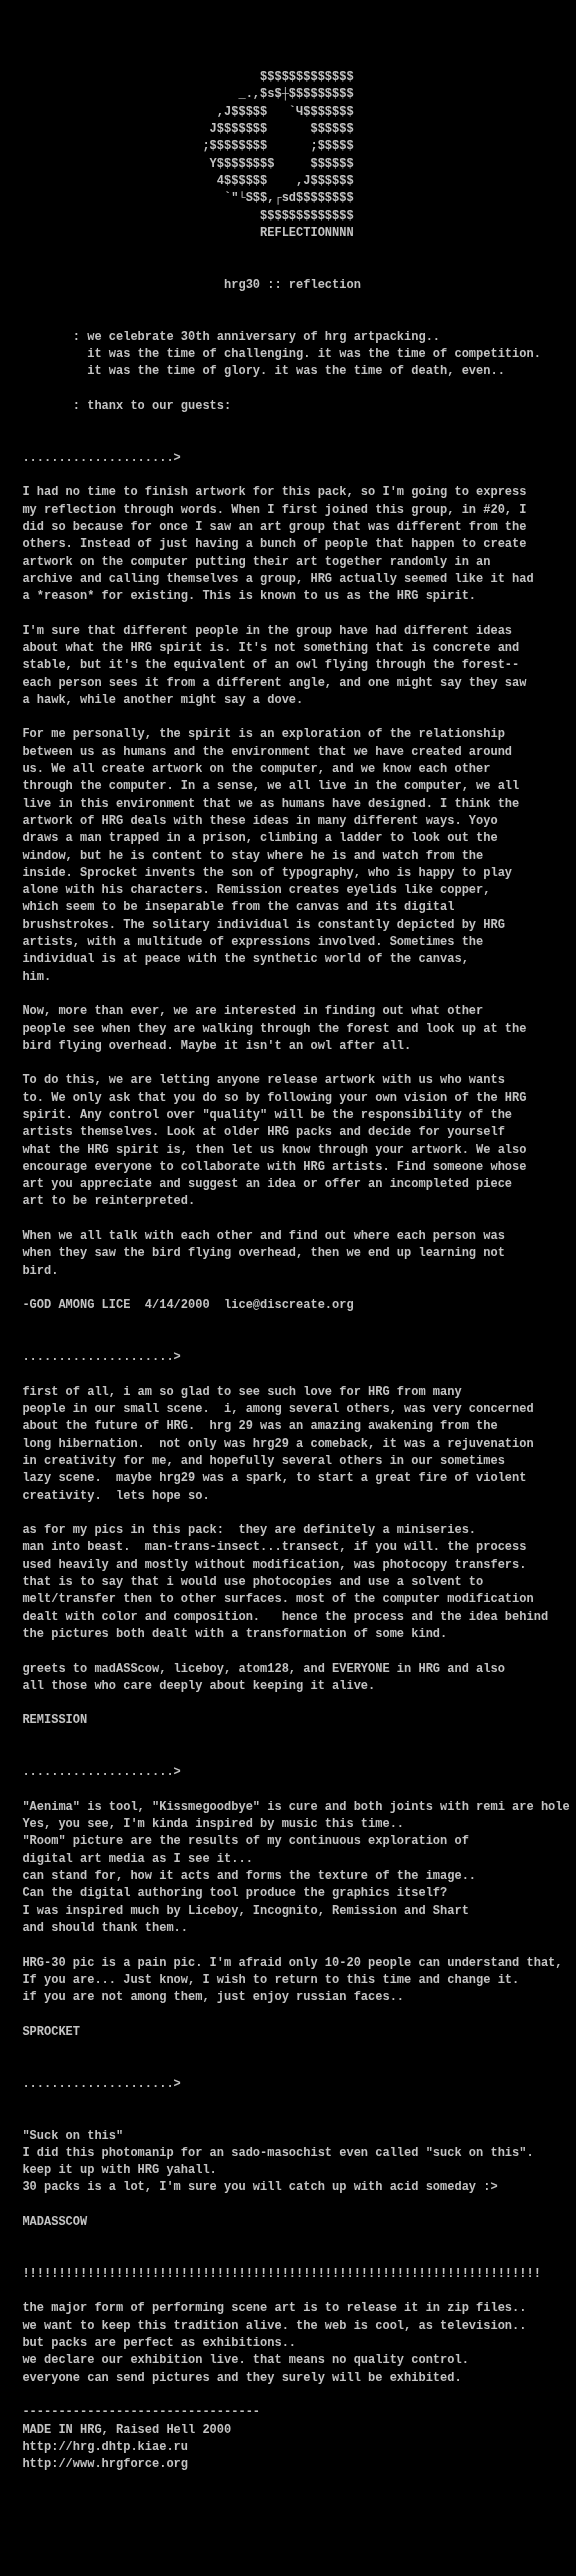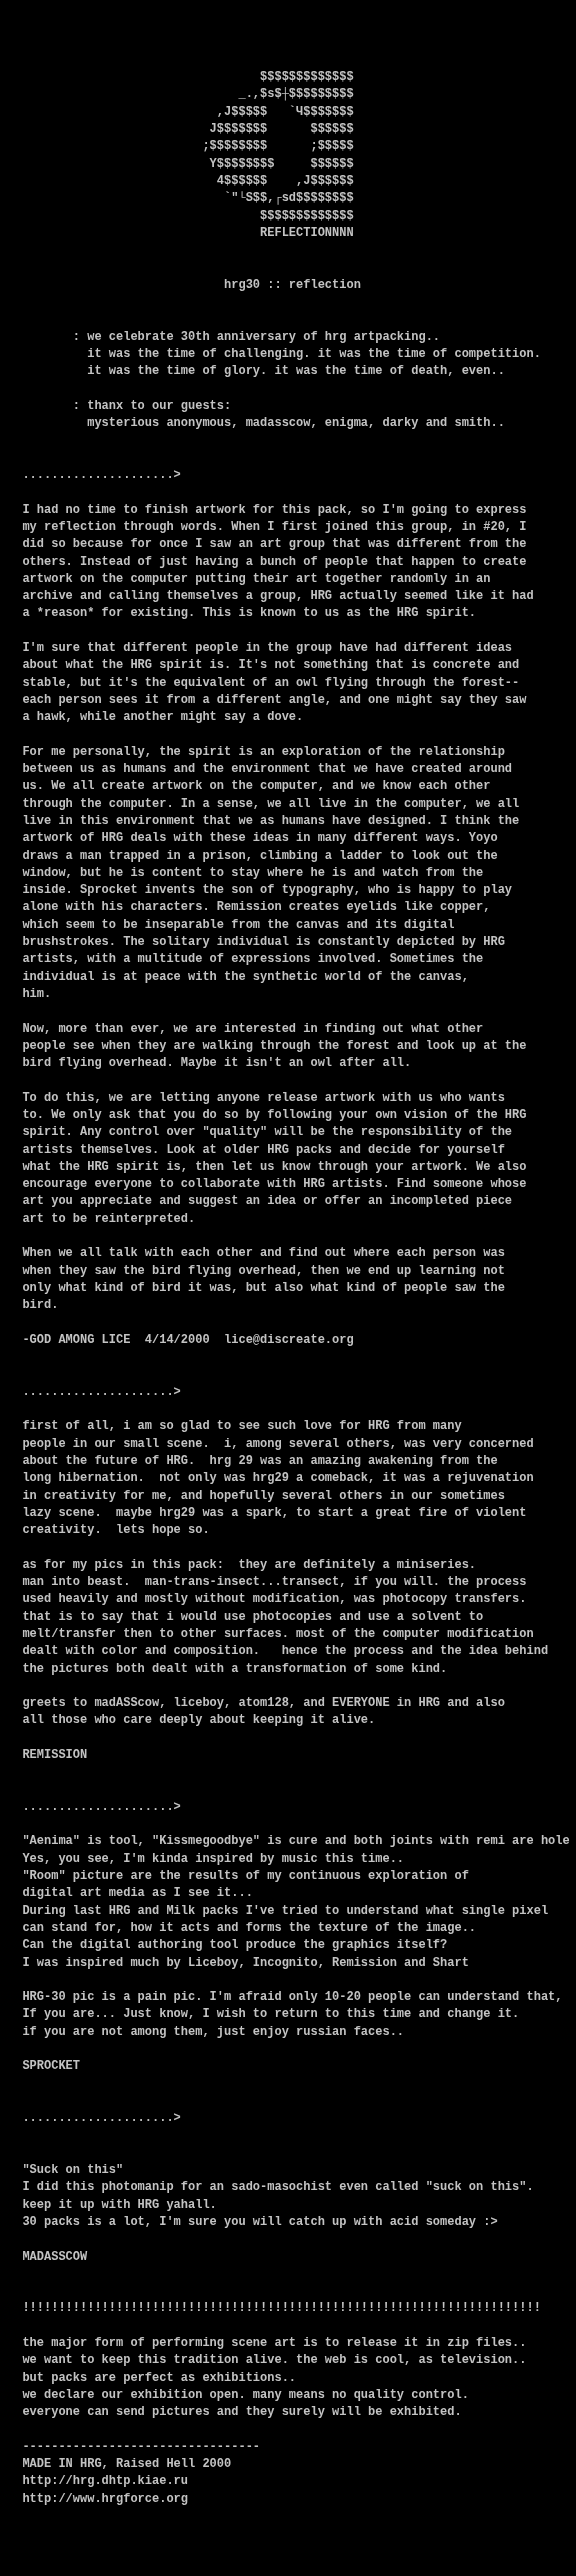--- a/index.html
+++ b/index.html
@@ -64,21 +64,20 @@
       <div>
         <div class="ln"></div>
         <div class="ln"></div>
       </div>
       <div>
         <div class="ln">       : we celebrate 30th anniversary of hrg artpacking..</div>
         <div class="ln">         it was the time of challenging. it was the time of competition.</div>
         <div class="ln">         it was the time of glory. it was the time of death, even..</div>
         <div class="ln"></div>
         <div class="ln">       : thanx to our guests:</div>
-        <div class="ln">         mysterious anonymous, madasscow, enigma, darky and smith..</div>
       </div>
       <div>
         <div class="ln"></div>
         <div class="ln"></div>
       </div>
       <div>
         <div class="ln">.....................&gt;</div>
       </div>
       <div>
         <div class="ln"></div>
@@ -122,21 +121,20 @@
         <div class="ln">to. We only ask that you do so by following your own vision of the HRG</div>
         <div class="ln">spirit. Any control over "quality" will be the responsibility of the</div>
         <div class="ln">artists themselves. Look at older HRG packs and decide for yourself</div>
         <div class="ln">what the HRG spirit is, then let us know through your artwork. We also</div>
         <div class="ln">encourage everyone to collaborate with HRG artists. Find someone whose</div>
         <div class="ln">art you appreciate and suggest an idea or offer an incompleted piece</div>
         <div class="ln">art to be reinterpreted.</div>
         <div class="ln"></div>
         <div class="ln">When we all talk with each other and find out where each person was</div>
         <div class="ln">when they saw the bird flying overhead, then we end up learning not</div>
-        <div class="ln">only what kind of bird it was, but also what kind of people saw the</div>
         <div class="ln">bird.</div>
       </div>
       <div>
         <div class="ln"></div>
       </div>
       <div>
         <div class="ln">-GOD AMONG LICE  4/14/2000  lice@discreate.org</div>
       </div>
       <div>
         <div class="ln"></div>
@@ -182,24 +180,24 @@
         <div class="ln">.....................&gt;</div>
       </div>
       <div>
         <div class="ln"></div>
       </div>
       <div>
         <div class="ln">"Aenima" is tool, "Kissmegoodbye" is cure and both joints with remi are hole</div>
         <div class="ln">Yes, you see, I'm kinda inspired by music this time..</div>
         <div class="ln">"Room" picture are the results of my continuous exploration of</div>
         <div class="ln">digital art media as I see it...</div>
-        <div class="ln">During last HRG and Milk packs I've tried to understand what single pixel</div>
         <div class="ln">can stand for, how it acts and forms the texture of the image..</div>
         <div class="ln">Can the digital authoring tool produce the graphics itself?</div>
         <div class="ln">I was inspired much by Liceboy, Incognito, Remission and Shart</div>
+        <div class="ln">and should thank them..</div>
         <div class="ln"></div>
         <div class="ln">HRG-30 pic is a pain pic. I'm afraid only 10-20 people can understand that,</div>
         <div class="ln">If you are... Just know, I wish to return to this time and change it.</div>
         <div class="ln">if you are not among them, just enjoy russian faces..</div>
       </div>
       <div>
         <div class="ln"></div>
       </div>
       <div>
         <div class="ln">SPROCKET</div>
@@ -234,21 +232,21 @@
       <div>
         <div class="ln">!!!!!!!!!!!!!!!!!!!!!!!!!!!!!!!!!!!!!!!!!!!!!!!!!!!!!!!!!!!!!!!!!!!!!!!!</div>
       </div>
       <div>
         <div class="ln"></div>
       </div>
       <div>
         <div class="ln">the major form of performing scene art is to release it in zip files..</div>
         <div class="ln">we want to keep this tradition alive. the web is cool, as television..</div>
         <div class="ln">but packs are perfect as exhibitions..</div>
-        <div class="ln">we declare our exhibition open. many means no quality control.</div>
+        <div class="ln">we declare our exhibition live. that means no quality control.</div>
         <div class="ln">everyone can send pictures and they surely will be exhibited.</div>
       </div>
       <div>
         <div class="ln"></div>
       </div>
       <div>
         <div class="ln">---------------------------------</div>
         <div class="ln">MADE IN HRG, Raised Hell 2000</div>
         <div class="ln">http://hrg.dhtp.kiae.ru</div>
         <div class="ln">http://www.hrgforce.org</div>

